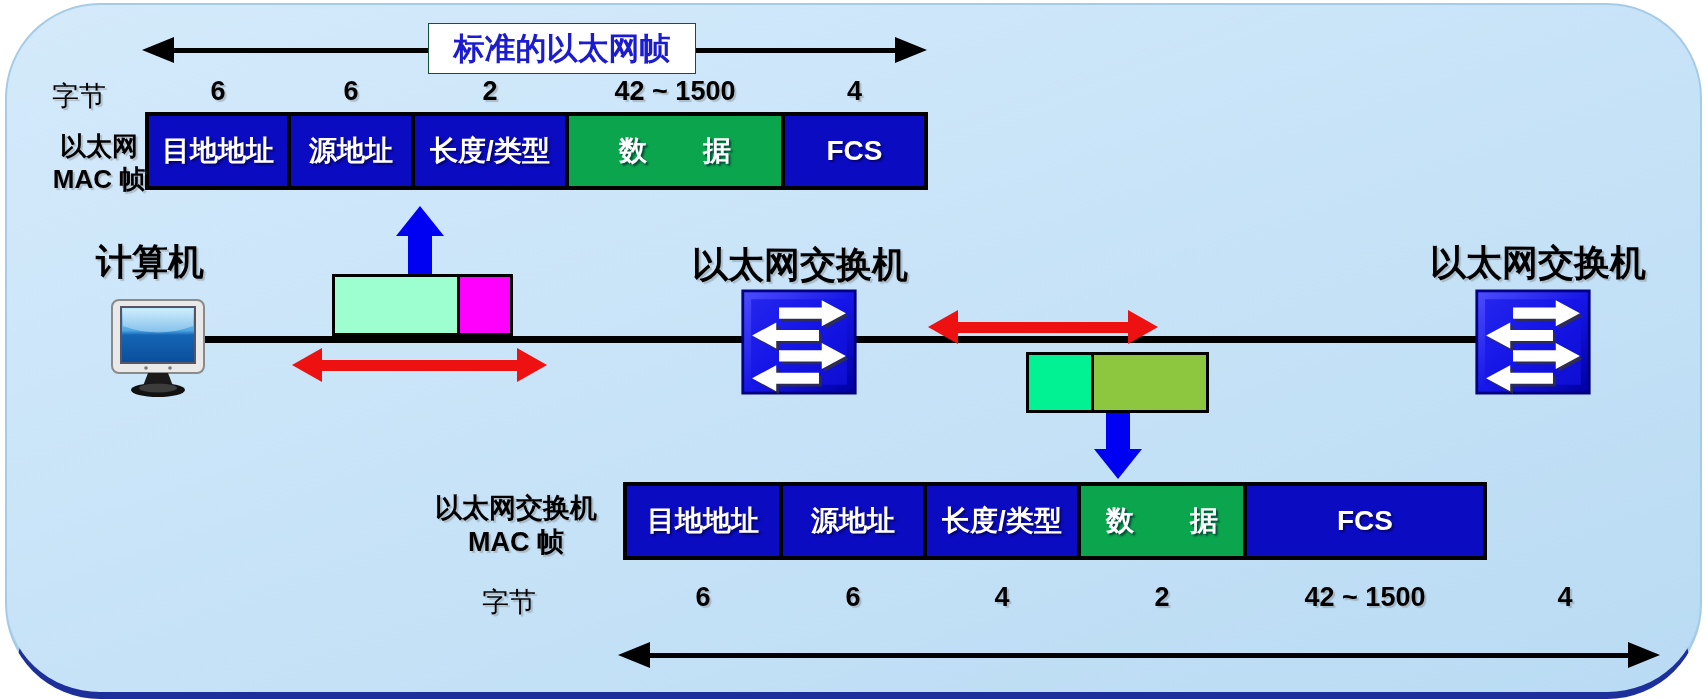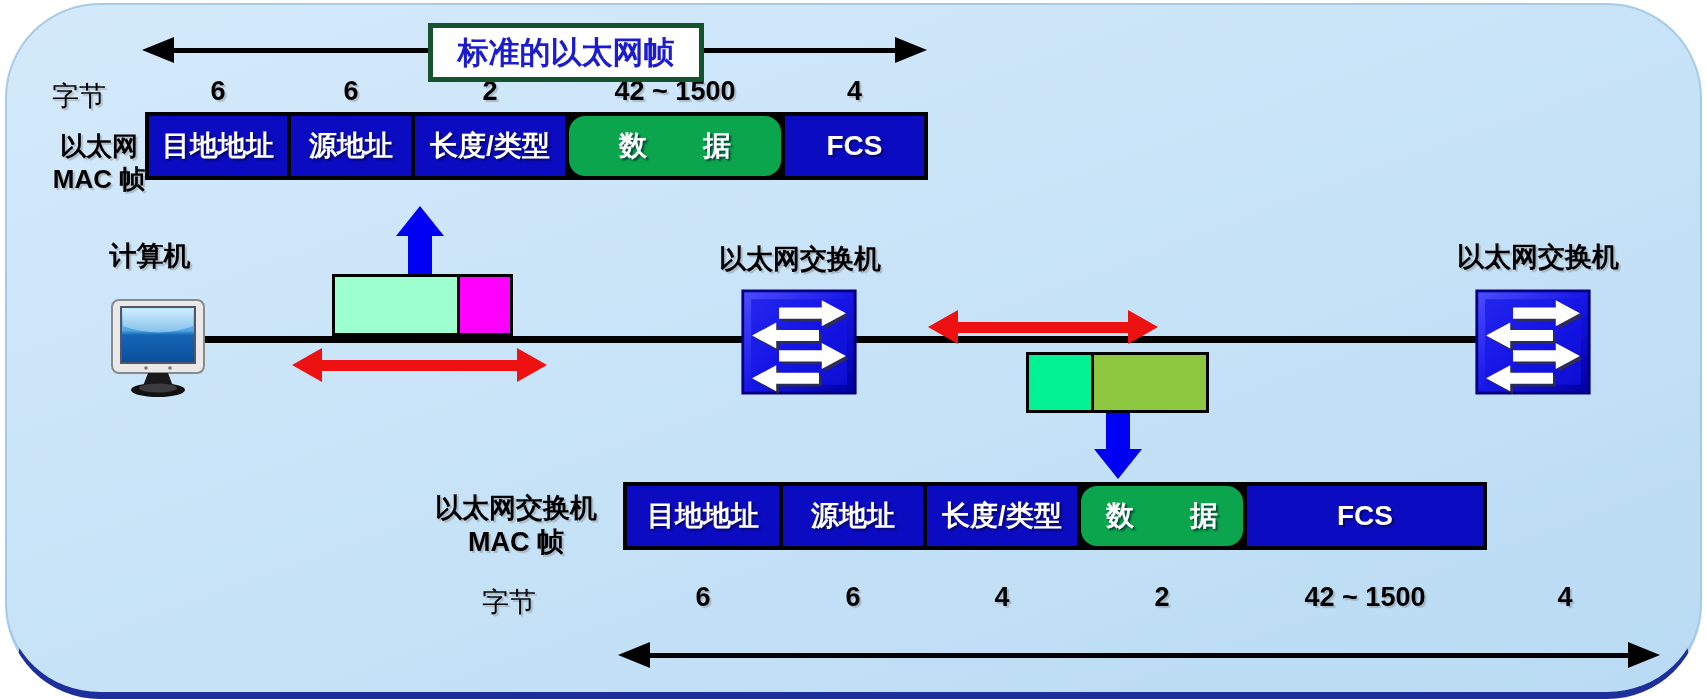--- a/index.html
+++ b/index.html
@@ -13,25 +13,25 @@
     border-radius:95px;
     background:linear-gradient(160deg,#d4eafb 0%,#c6e2f7 55%,#b9dbf3 100%);
     border:2px solid #a6cbe8;
     border-bottom:7px solid #1d2f9b;
   }
   
   .frame{position:absolute;display:flex;background:#000;padding:4px;gap:4px;}
   .cell{
     display:flex;align-items:center;justify-content:center;
     color:#fff;font-weight:bold;font-size:28px;line-height:1.12;
-    white-space:pre-line;text-align:center;height:60px;
+    white-space:pre-line;text-align:center;height:70px;
     text-shadow:2px 2px 2px rgba(0,0,40,.55);
   }
   .cell.navy{background:var(--field-navy,#0b0bc2);}
-  .cell.green{background:var(--field-green,#0aa54d);border-radius:16px;}
+  .cell.green{background:var(--field-green,#0aa54d);}
   .cell.cyan{background:var(--tag-cyan,#00ffff);color:#000;text-shadow:1px 1px 1px rgba(255,255,255,.6);}
   #frame-top{left:145px;top:112px;}
   #frame-bottom{left:623px;top:482px;}
   #frame-top .cell:nth-child(1),#bytes-top .slot:nth-child(1){width:138px;}
   #frame-top .cell:nth-child(2),#bytes-top .slot:nth-child(2){width:120px;}
   #frame-top .cell:nth-child(3),#bytes-top .slot:nth-child(3){width:150px;}
   #frame-top .cell:nth-child(4),#bytes-top .slot:nth-child(4){width:212px;}
   #frame-top .cell:nth-child(5),#bytes-top .slot:nth-child(5){width:139px;}
   #frame-bottom .cell:nth-child(1),#bytes-bottom .slot:nth-child(1){width:152px;}
   #frame-bottom .cell:nth-child(2),#bytes-bottom .slot:nth-child(2){width:140px;}
@@ -43,31 +43,31 @@
     font-weight:bold;font-size:27px;color:#000;text-shadow:2px 2px 1px rgba(110,110,110,.35);}
   .slot{text-align:center;white-space:nowrap;}
   #bytes-top{left:145px;top:76px;}
   #bytes-bottom{left:623px;top:582px;}
   .bytes-caption{position:absolute;width:90px;font-weight:normal;font-size:27px;
     text-shadow:2px 2px 1px rgba(110,110,110,.35);}
   
   .side-label{position:absolute;text-align:center;white-space:pre-line;font-weight:bold;
     font-size:26px;line-height:1.25;color:#000;text-shadow:2px 2px 1px rgba(110,110,110,.35);padding-left:16px;}
   .dev-label{position:absolute;transform:translateX(-50%);white-space:nowrap;font-weight:bold;
-    font-size:27px;color:#000;text-shadow:2px 2px 1px rgba(110,110,110,.35);}
+    font-size:36px;color:#000;text-shadow:2px 2px 1px rgba(110,110,110,.35);}
   
   .dbl{position:absolute;display:flex;align-items:center;}
   .dbl .shaft{flex:1;}
   .dbl.black .shaft{height:5px;background:#000;}
   .dbl.black .head-l{width:0;height:0;border-top:13px solid transparent;border-bottom:13px solid transparent;border-right:32px solid #000;}
   .dbl.black .head-r{width:0;height:0;border-top:13px solid transparent;border-bottom:13px solid transparent;border-left:32px solid #000;}
   .dbl.red .shaft{height:11px;background:var(--arrow-red,#ee1111);}
   .dbl.red .head-l{width:0;height:0;border-top:17px solid transparent;border-bottom:17px solid transparent;border-right:30px solid var(--arrow-red,#ee1111);}
   .dbl.red .head-r{width:0;height:0;border-top:17px solid transparent;border-bottom:17px solid transparent;border-left:30px solid var(--arrow-red,#ee1111);}
-  .span-box{position:absolute;background:#fff;border:5px solid #14532d;z-index:5;
+  .span-box{position:absolute;background:#fff;border:1px solid #14532d;z-index:5;
     display:flex;align-items:center;justify-content:center;
     color:var(--label-blue,#1b1bd0);font-weight:bold;font-size:31px;white-space:nowrap;}
   
   .v-arrow{position:absolute;display:flex;flex-direction:column;align-items:center;}
   .v-arrow .vshaft{width:24px;flex:1;background:var(--arrow-blue,#0000f2);}
   .v-arrow .head-up{width:0;height:0;border-left:24px solid transparent;border-right:24px solid transparent;border-bottom:30px solid var(--arrow-blue,#0000f2);}
   .v-arrow .head-down{width:0;height:0;border-left:24px solid transparent;border-right:24px solid transparent;border-top:30px solid var(--arrow-blue,#0000f2);}
   
   .wire{position:absolute;height:7px;background:#000;}
   .mini{position:absolute;display:flex;border:3px solid #000;}

